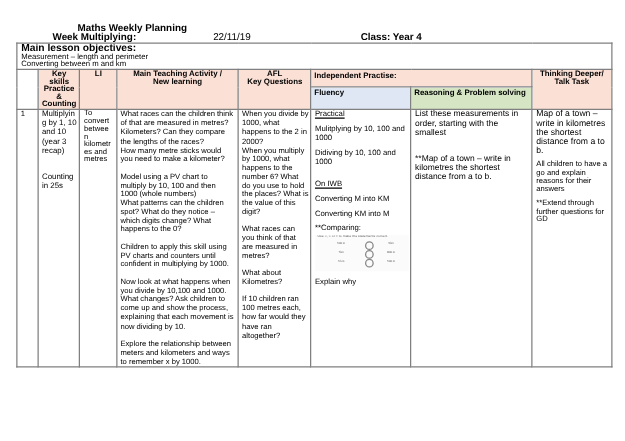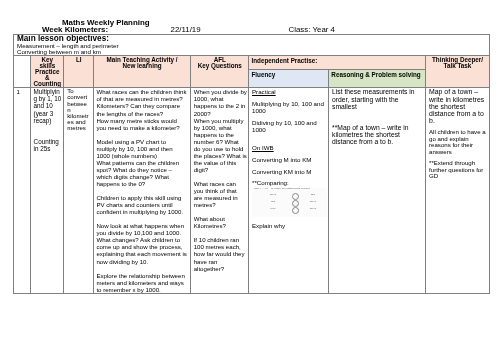--- a/index.html
+++ b/index.html
@@ -3,21 +3,21 @@
 <meta charset="utf-8">
 <style>
   html,body{margin:0;padding:0;}
   body{width:500px;height:353px;background:#ffffff;
        font-family:"Liberation Sans",sans-serif;overflow:hidden;
        -webkit-font-smoothing:antialiased;}
   .page{position:relative;width:500px;height:353px;}
   .ttl-main{position:absolute;left:42px;top:17.6px;font-weight:bold;font-size:7.9px;padding-left:20px;}
   .ttl-week{position:absolute;left:42px;top:24.8px;font-weight:bold;font-size:7.9px;}
   .ttl-date{position:absolute;left:130.5px;top:24.8px;font-size:7.9px;margin-left:40px;}
-  .ttl-class{position:absolute;left:288.5px;top:24.8px;font-weight:normal;font-size:7.9px;}
+  .ttl-class{position:absolute;left:288.5px;top:24.8px;font-weight:bold;font-size:7.9px;}
 
   table.main{border-collapse:collapse;position:absolute;left:13px;top:33.5px;
              width:475.5px;table-layout:fixed;}
   table.main td{border:0.8px solid #808080;vertical-align:top;
                 padding:0px 1.5px 0 2.5px;font-size:6.1px;line-height:7.05px;
                 overflow:hidden;margin-left:30px;}
   table.main tr.objrow td{background:#ffffff;padding:0px 3px 0.5px 3px;height:13px;}
   .obj-t{font-weight:bold;font-size:8.2px;line-height:7.4px;padding-top:0.8px;}
   .obj-l{font-size:6.2px;line-height:6.0px;}
   table.main td.hdr{background:#fbe0d5;text-align:center;font-weight:bold;font-size:6.3px;line-height:6.15px;padding:0.4px 0 0 0;}
@@ -55,21 +55,21 @@
             font-size:3.3px;color:#555;line-height:3.3px;white-space:nowrap;
             transform:scale(0.68,0.72);transform-origin:center top;}
   .circ{position:absolute;left:39.6px;top:0.1px;width:5.4px;height:5.4px;
         border:0.4px solid #868686;border-radius:50%;}
 </style>
 </head>
 <body>
 
 <div class="page" data-name="planning-page">
  <div class="ttl-main" data-name="page-title">Maths Weekly Planning</div>
- <div class="ttl-week" data-name="week-commencing-label">Week Kilometers:</div>
+ <div class="ttl-week" data-name="week-commencing-label">Week Multiplying:</div>
  <div class="ttl-date" data-name="week-commencing-value">22/11/19</div>
  <div class="ttl-class" data-name="class-label">Class: Year 4</div>
 
  <table class="main" data-name="weekly-planning-table">
   <colgroup>
    <col style="width:17.2px">
         <col style="width:33.3px">
         <col style="width:29.4px">
         <col style="width:97.3px">
    <col style="width:58.3px">

